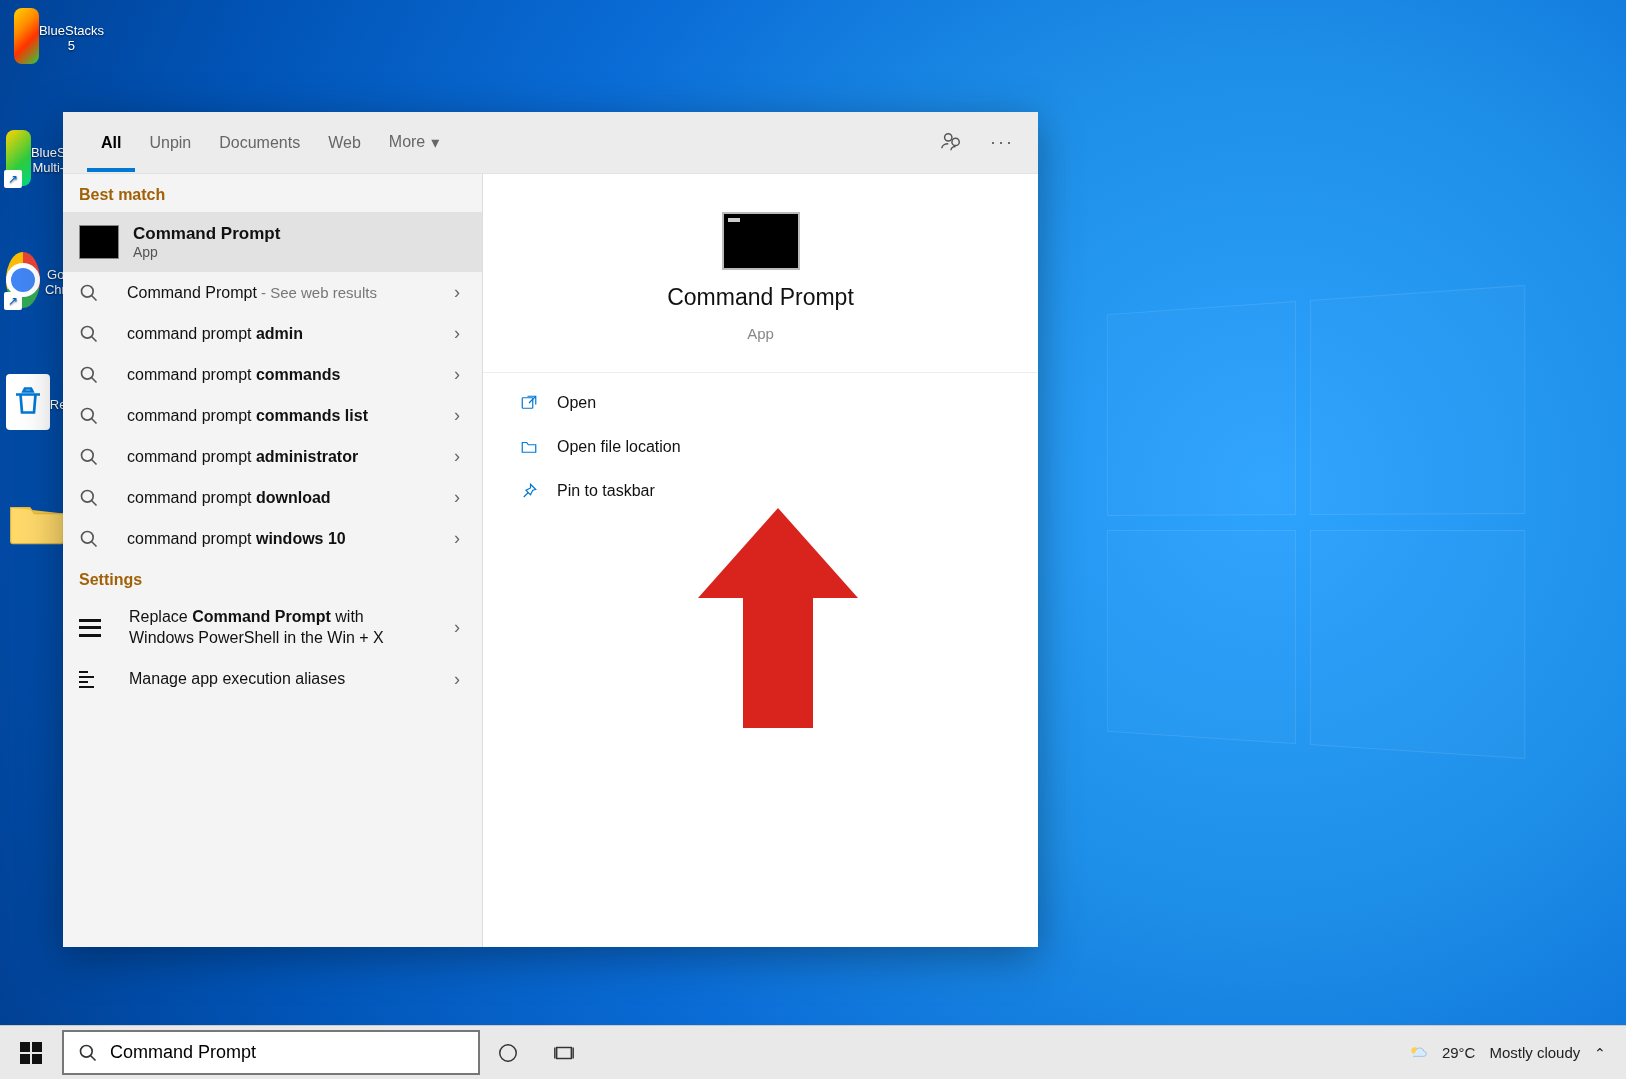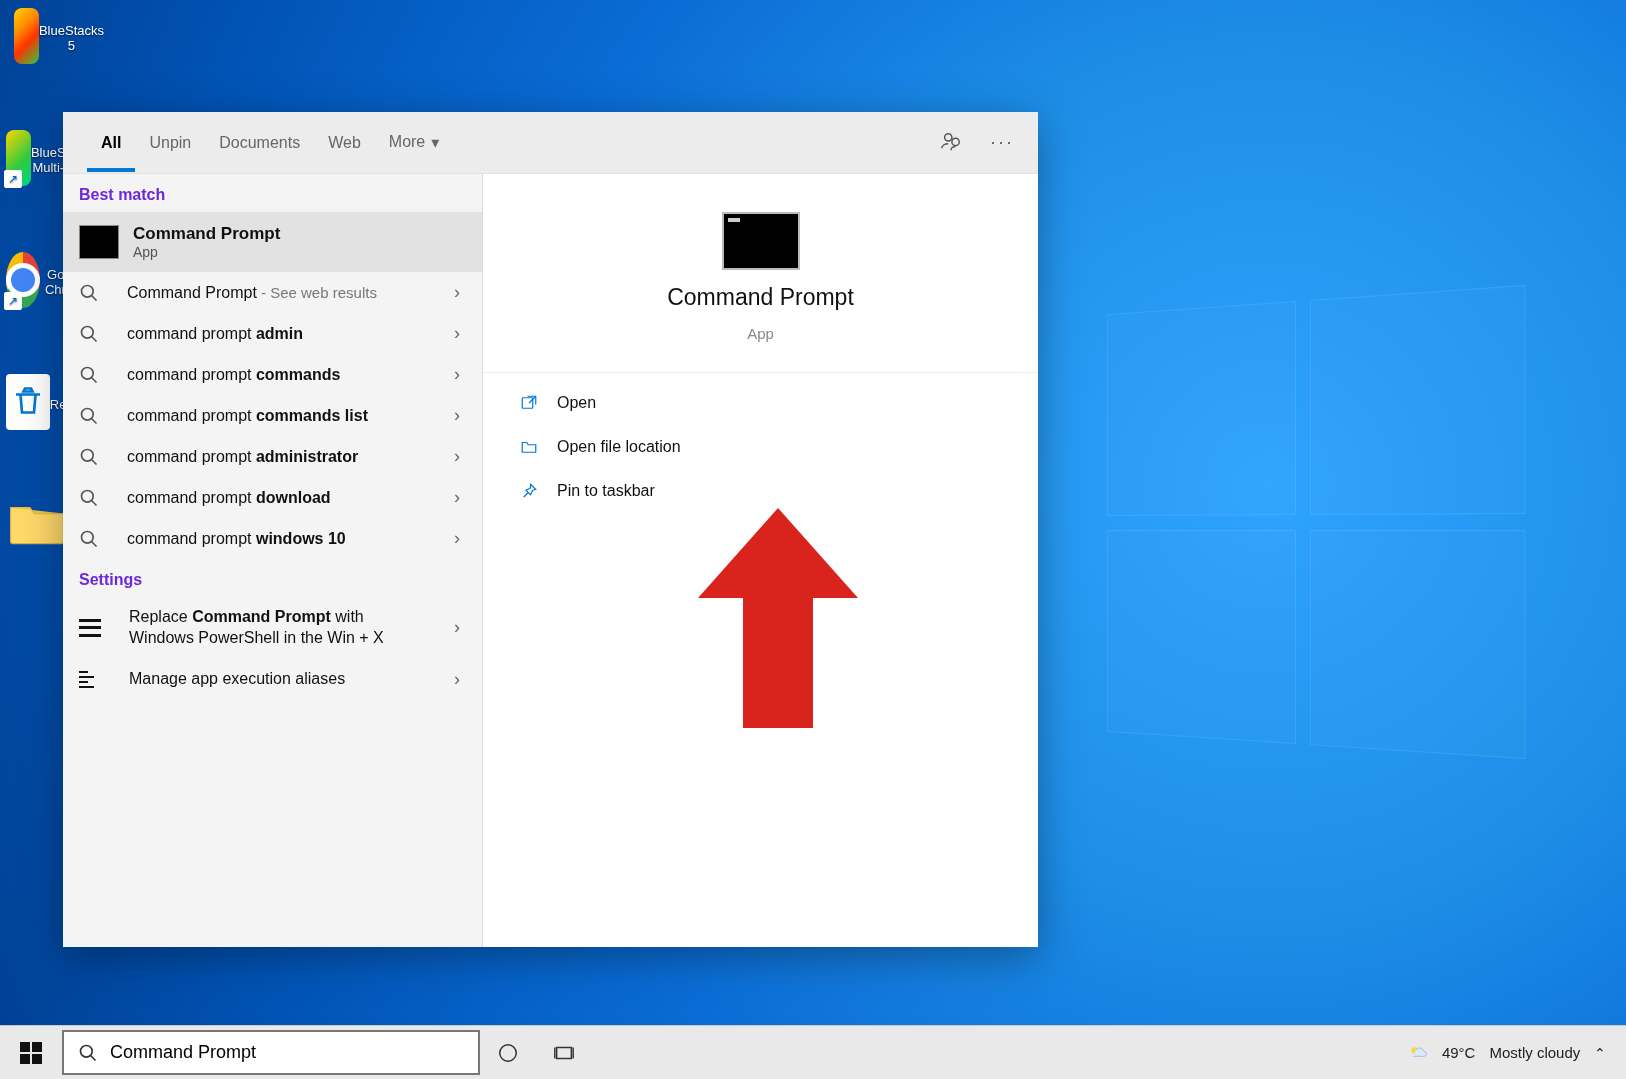--- a/index.html
+++ b/index.html
@@ -46,21 +46,21 @@
   .sp-tab.active { color:#000; font-weight:600; border-bottom-color:#0078d4;}
   .sp-more { display:flex; gap:6px;}
   .sp-grow { flex:1; }
   .sp-icons { display:flex; gap:28px; align-items:center; color:#555; }
   .dots { letter-spacing:2px; font-size:18px;}
 
   .sp-body { flex:1; display:flex; }
   .sp-left { width:420px; border-right:1px solid #dcdcdc; background:#f4f4f4; display:flex; flex-direction:column; font-size:16px;}
   .sp-right { flex:1; background:#fff; display:flex; flex-direction:column; }
 
-  .section-label { font-size:16px; font-weight:600; padding:12px 16px 8px; color:#6d28d9;}
+  .section-label { font-size:16px; font-weight:600; padding:12px 16px 8px; color:#a16207;}
   .best-match { display:flex; align-items:center; gap:14px; padding:12px 16px; background:#e2e2e2;}
   .best-match .thumb { width:40px; height:34px; background:#000; border:1px solid #888;}
   .best-match .title { font-weight:700; font-size:17px;}
   .best-match .sub { font-size:14px; color:#555;}
 
   .search-row { display:flex; align-items:center; gap:28px; padding:10px 16px; cursor:default;}
   .mag { width:20px; height:20px; flex:0 0 20px; }
   .mag svg{width:20px;height:20px;stroke:#555;fill:none;stroke-width:2;}
   .row-text { flex:1; font-size:16px; color:#111;}
   .row-hint { color:#777; font-size:15px;}
@@ -329,17 +329,17 @@
         <rect x="4" y="6" width="16" height="12"></rect>
         <path d="M2 6v12M22 6v12"></path>
       </svg>
   </div>
   <div class="tb-grow"></div>
   <div class="tb-tray">
     <svg class="weather-ico" viewBox="0 0 24 24">
         <circle cx="8" cy="9" r="4" fill="#ffd04a"></circle>
         <path d="M6 16h13a3 3 0 0 0 0-6 5 5 0 0 0-9-2" fill="#d7eaff" stroke="#9bb9d6"></path>
       </svg>
-    <span>49°C</span>
+    <span>29°C</span>
     <span>Mostly cloudy</span>
     <span class="tray-chev">⌄</span>
   </div>
 </div>
 
 </body></html>

